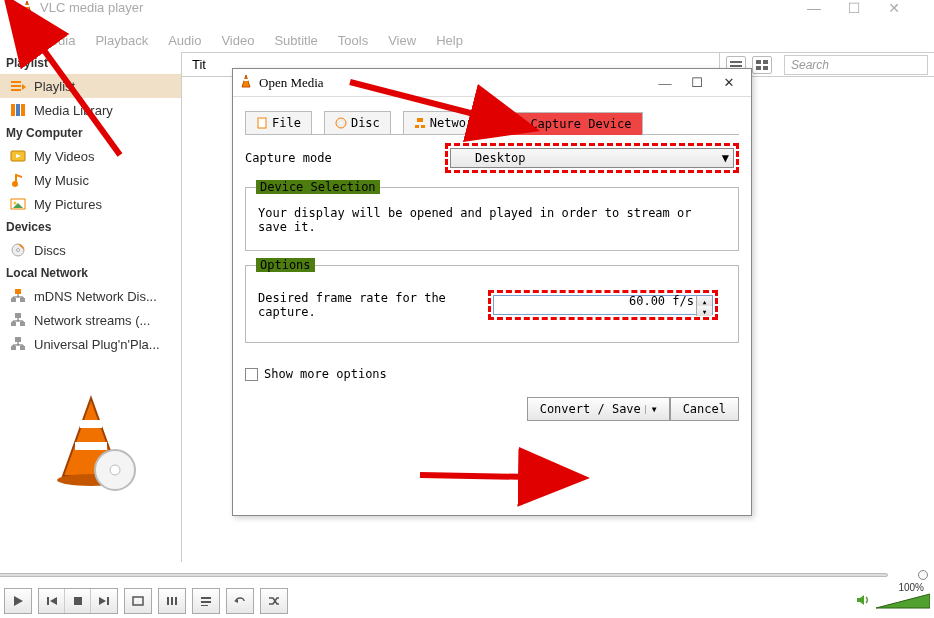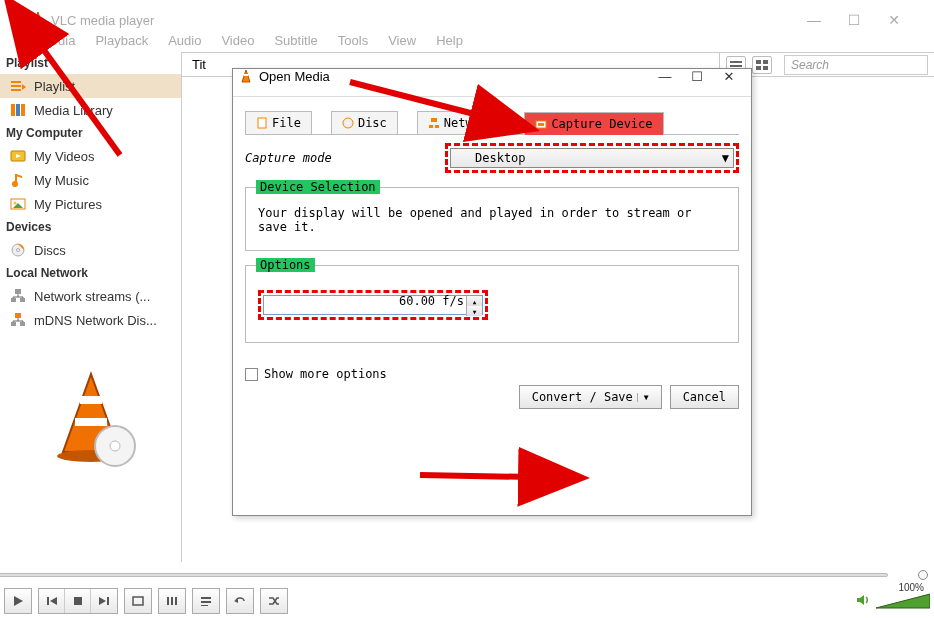--- a/index.html
+++ b/index.html
@@ -1,19 +1,19 @@
 <!DOCTYPE html>
 <html><head>
 <meta charset="utf-8">
 <style>
 * { box-sizing: border-box; margin: 0; padding: 0; }
 body { font-family: "Segoe UI", Tahoma, sans-serif; font-size: 12px; background: #fff; width: 934px; height: 618px; position: relative; overflow: hidden; }
 
 
-.titlebar { height: 28px; display: flex; align-items: flex-end; padding: 0 20px; color: #999; margin-left: 11px; }
+.titlebar { height: 28px; display: flex; align-items: flex-start; padding: 0 20px; color: #999; }
 .titlebar .cone-sm { margin-right: 6px; }
 .titlebar .title { flex: 1; font-size: 13px; color: #aaa; }
 .titlebar .winbtn { width: 40px; text-align: center; font-size: 14px; color: #aaa; }
 
 
 .menubar { height: 24px; display: flex; align-items: center; padding: 0 4px; color: #aaa; font-size: 13px; margin-left: 26px; }
 .menubar .m { padding: 0 10px; }
 
 
 .main { display: flex; height: 510px; }
@@ -30,47 +30,47 @@
 
 .content { flex: 1; border-top: 1px solid #ccc; position: relative; }
 .content-header { height: 24px; border-bottom: 1px solid #ccc; display: flex; align-items: center; }
 .content-header .tit { padding: 0 10px; font-size: 13px; border-right: 1px solid #ccc; height: 100%; display: flex; align-items: center; flex: 1; }
 .content-header .hicons { display: flex; gap: 6px; padding: 0 6px; }
 .hicon-box { width: 20px; height: 18px; border: 1px solid #bbb; border-radius: 2px; display: flex; align-items: center; justify-content: center; }
 .search-box { border: 1px solid #ccc; height: 20px; width: 144px; padding: 0 6px; font-size: 12px; font-style: italic; color: #999; margin: 0 6px; display: flex; align-items: center; }
 
 
 .dialog { position: absolute; left: 232px; top: 68px; width: 520px; height: 448px; background: #fff; border: 1px solid #888; box-shadow: 2px 2px 6px rgba(0,0,0,.2); }
-.dialog-titlebar { height: 28px; display: flex; align-items: flex-start; padding: 0 6px; border-bottom: 1px solid #ddd; }
+.dialog-titlebar { height: 28px; display: flex; align-items: center; padding: 0 6px; border-bottom: 1px solid #ddd; font-family: Liberation Serif, serif; }
 .dialog-titlebar .dttl { flex: 1; font-size: 13px; }
 .dialog-titlebar .dbtn { width: 32px; text-align: center; font-size: 13px; color: #333; }
 
 .dialog-body { padding: 14px 12px 10px; font-family: "SimSun", "MS Gothic", monospace; font-size: 12px; }
 
 .tabs { display: flex; border-bottom: 1px solid #bbb; margin-bottom: 8px; }
-.tab { padding: 4px 10px; border: 1px solid #bbb; border-bottom: none; margin-right: 19px; background: #f4f4f4; display: flex; align-items: center; gap: 4px; }
+.tab { padding: 4px 10px; border: 1px solid #bbb; border-bottom: none; margin-right: 12px; background: #f4f4f4; display: flex; align-items: center; gap: 4px; }
 .tab.active { background: #ef4444; position: relative; top: 1px; }
 .tab-ico { width: 12px; height: 12px; }
 
 .row { display: flex; align-items: center; margin: 6px 0; }
-.row .lbl { width: 200px; font-style: italic; }
+.row .lbl { width: 200px; }
 .select { flex: 1; border: 1px solid #888; height: 20px; background: linear-gradient(#f8f8f8,#e8e8e8); display: flex; align-items: center; padding: 0 24px; position: relative; font-family: "SimSun", monospace; }
 .select .caret { position: absolute; right: 4px; }
 
 .fieldset { border: 1px solid #bbb; padding: 18px 12px 16px; margin: 14px 0; position: relative; }
-.fieldset .legend { position: absolute; top: -8px; left: 10px; background: #22c55e; padding: 0 4px; }
+.fieldset .legend { position: absolute; top: -8px; left: 10px; background: #4d7c0f; padding: 0 4px; }
 
 .spinner { width: 220px; height: 20px; border: 1px solid #7a9fcc; display: flex; align-items: center; justify-content: flex-end; padding: 0 18px 8px 4px; position: relative; font-family: "SimSun", monospace; }
 .spinner .spbtn { position: absolute; right: 0; top: 0; width: 16px; height: 20px; border-left: 1px solid #aaa; display: flex; flex-direction: column; }
 .spinner .spbtn div { flex: 1; display: flex; align-items: center; justify-content: center; font-size: 6px; background: linear-gradient(#f8f8f8,#e0e0e0); }
 
 .checkbox-row { display: flex; align-items: center; gap: 6px; margin-top: 24px; }
 .checkbox { width: 13px; height: 13px; border: 1px solid #888; }
 
-.dlg-buttons { display: flex; justify-content: flex-end; gap: 8px; margin-top: 4px; }
+.dlg-buttons { display: flex; justify-content: flex-end; gap: 0; margin-top: 16px; }
 .btn { border: 1px solid #999; background: linear-gradient(#fefefe,#e6e6e6); padding: 4px 12px; font-family: "SimSun", monospace; display: flex; align-items: center; gap: 4px; }
 
 
 .highlight { border: 3px dashed #e00; padding: 2px; }
 
 
 .arrow { position: absolute; pointer-events: none; }
 
 
 .seekbar { position: absolute; bottom: 36px; left: 6px; right: 6px; height: 14px; display: flex; align-items: center; }
@@ -169,35 +169,44 @@
             <circle cx="8" cy="8" r="6" fill="#eee" stroke="#aaa"></circle>
             <circle cx="8" cy="8" r="1.5" fill="#fff" stroke="#aaa"></circle>
             <path d="M8 2 A6 6 0 0 1 14 8" fill="#f58200"></path>
           </svg></span>
       <span>Discs</span>
     </div>
 
     <div class="hdr">Local Network</div>
     <div class="item">
       <span class="ico"><svg width="16" height="16">
+            <rect x="5" y="1" width="6" height="5" fill="#f58200"></rect>
+            <rect x="1" y="10" width="5" height="4" fill="#999"></rect>
+            <rect x="10" y="10" width="5" height="4" fill="#999"></rect>
+            <path d="M8 6 L8 9 M3 10 L3 9 L13 9 L13 10" stroke="#666" fill="none"></path>
+          </svg></span>
+      <span>mDNS Network Dis...</span>
+    </div>
+    <div class="item">
+      <span class="ico"><svg width="16" height="16">
             <rect x="5" y="1" width="6" height="5" fill="#999"></rect>
             <rect x="1" y="10" width="5" height="4" fill="#999"></rect>
             <rect x="10" y="10" width="5" height="4" fill="#999"></rect>
             <path d="M8 6 L8 9 M3 10 L3 9 L13 9 L13 10" stroke="#666" fill="none"></path>
           </svg></span>
       <span>Network streams (...</span>
     </div>
     <div class="item">
       <span class="ico"><svg width="16" height="16">
-            <rect x="5" y="1" width="6" height="5" fill="#f58200"></rect>
+            <rect x="5" y="1" width="6" height="5" fill="#999"></rect>
             <rect x="1" y="10" width="5" height="4" fill="#999"></rect>
             <rect x="10" y="10" width="5" height="4" fill="#999"></rect>
             <path d="M8 6 L8 9 M3 10 L3 9 L13 9 L13 10" stroke="#666" fill="none"></path>
           </svg></span>
-      <span>mDNS Network Dis...</span>
+      <span>Universal Plug'n'Pla...</span>
     </div>
 
     <div class="sidebar-art">
       <svg width="120" height="120">
         <polygon points="60,18 88,96 32,96" fill="#f07000" stroke="#a04000" stroke-width="2"></polygon>
         <rect x="49" y="40" width="22" height="8" fill="#fff"></rect>
         <rect x="44" y="62" width="32" height="8" fill="#fff"></rect>
         <ellipse cx="60" cy="100" rx="34" ry="6" fill="#c45600"></ellipse>
         <circle cx="84" cy="90" r="20" fill="#f4f4f4" stroke="#bbb" stroke-width="2"></circle>
         <circle cx="84" cy="90" r="5" fill="#fff" stroke="#bbb"></circle>
@@ -287,20 +296,21 @@
     </div>
 
     <div class="fieldset">
       <span class="legend">Device Selection</span>
       <div>Your display will be opened and played in order to stream or save it.</div>
     </div>
 
     <div class="fieldset">
       <span class="legend">Options</span>
       <div class="row">
+        <span class="lbl" style="width:230px">Desired frame rate for the capture.</span>
         <span class="highlight">
           <div class="spinner">
             <span>60.00 f/s</span>
             <div class="spbtn">
                 <div>▲</div>
                 <div>▼</div>
               </div>
           </div>
         </span>
       </div>

